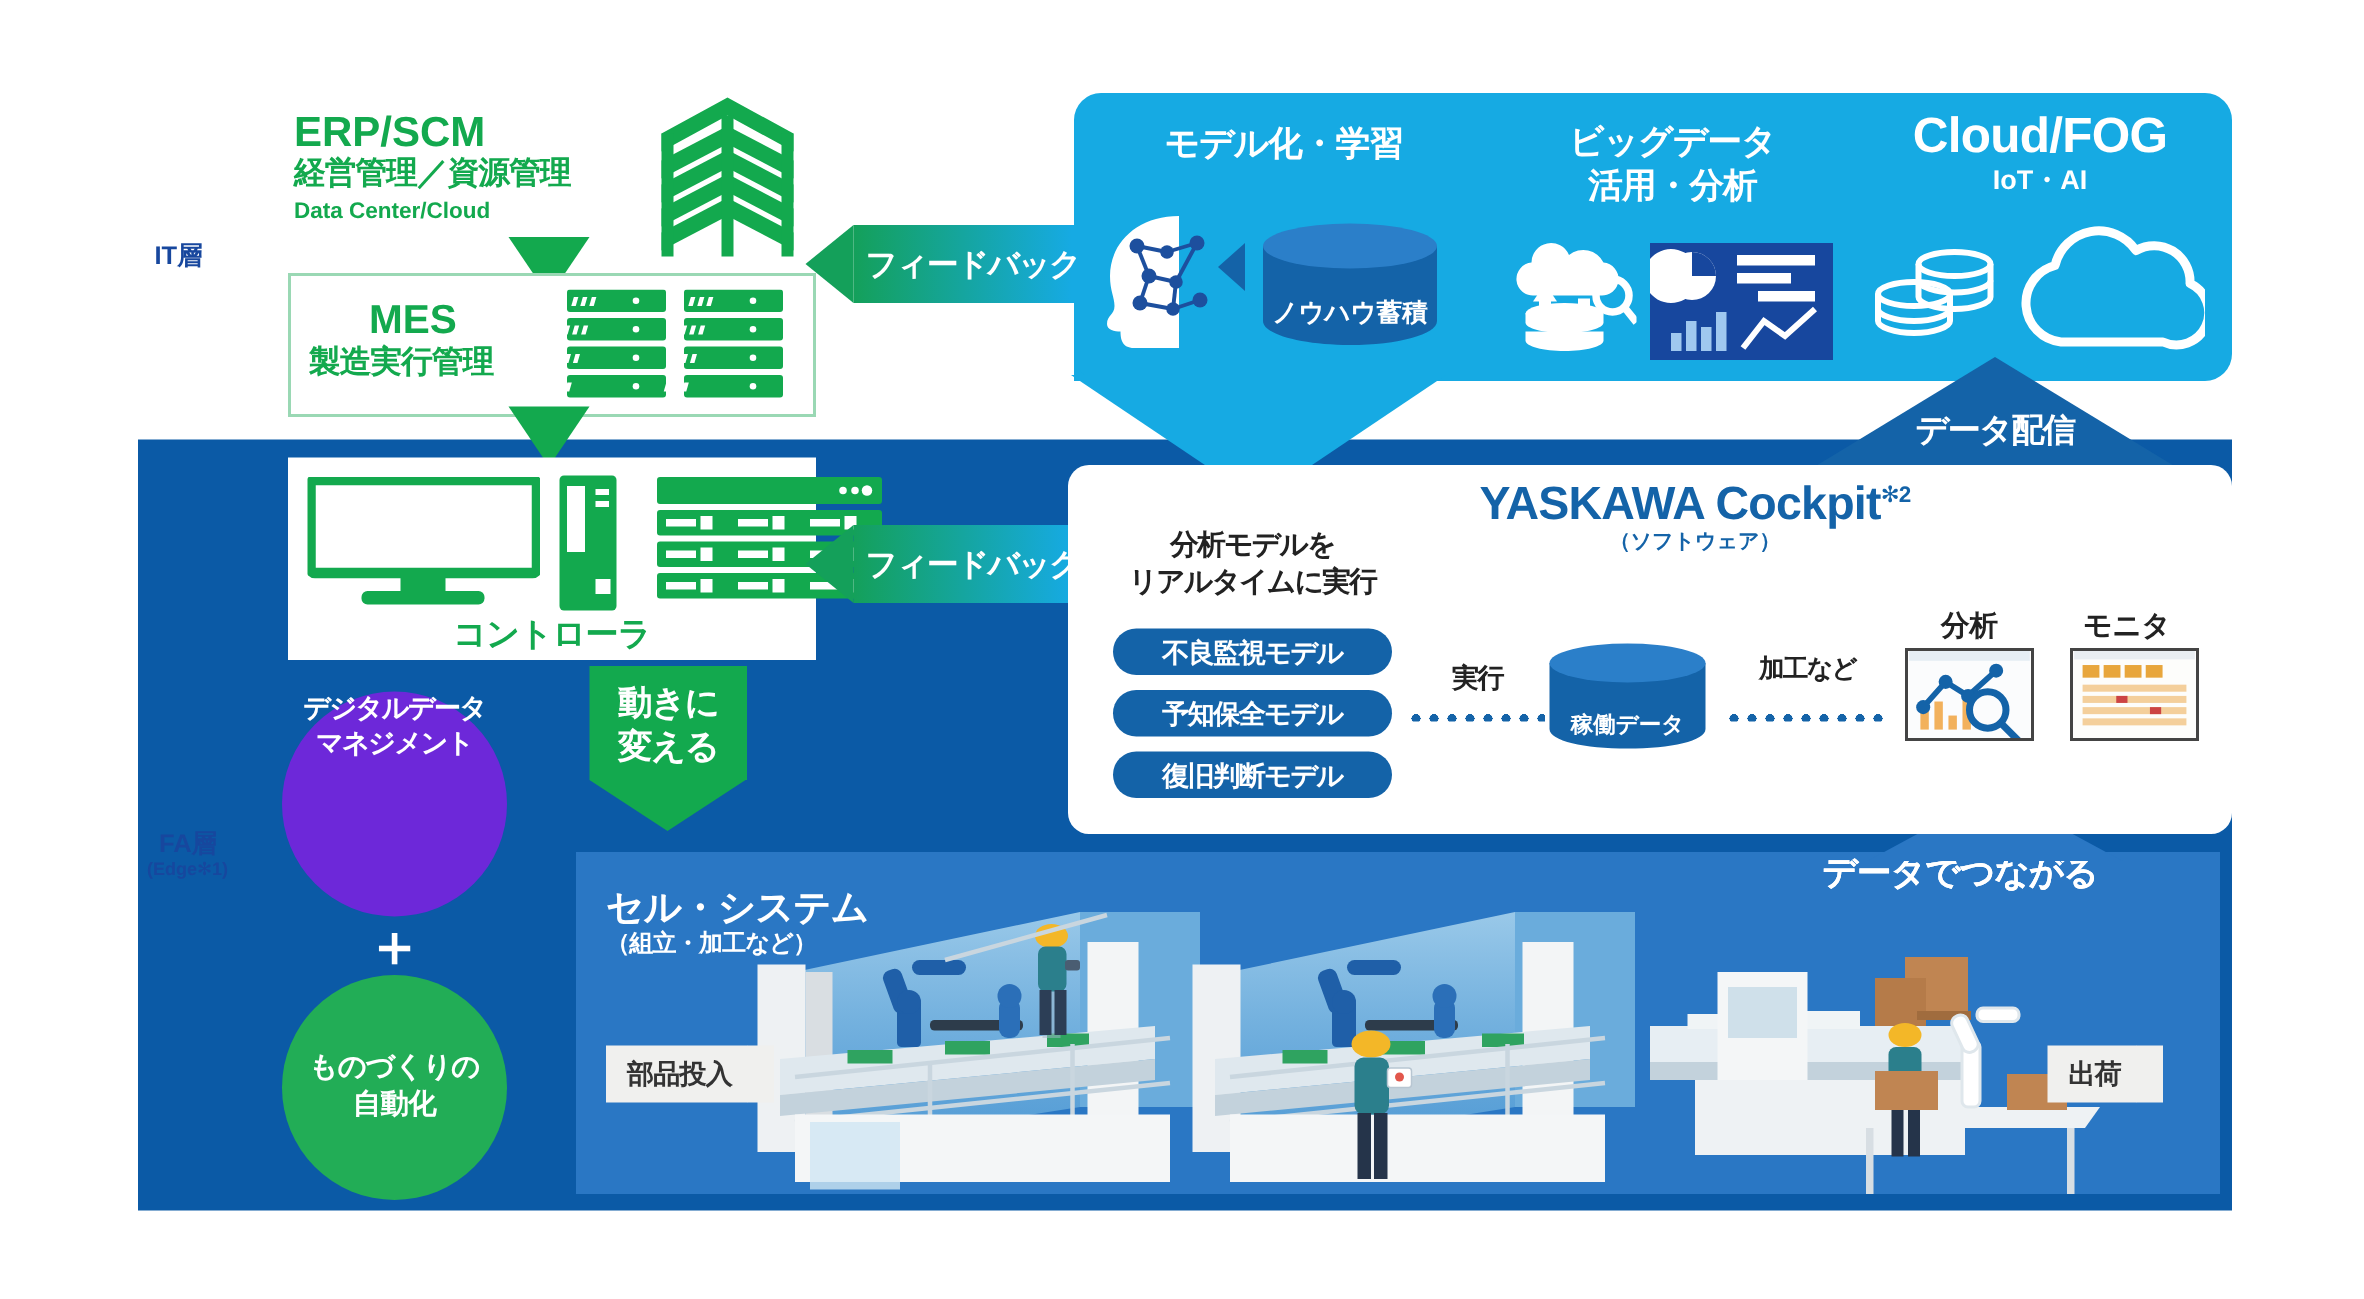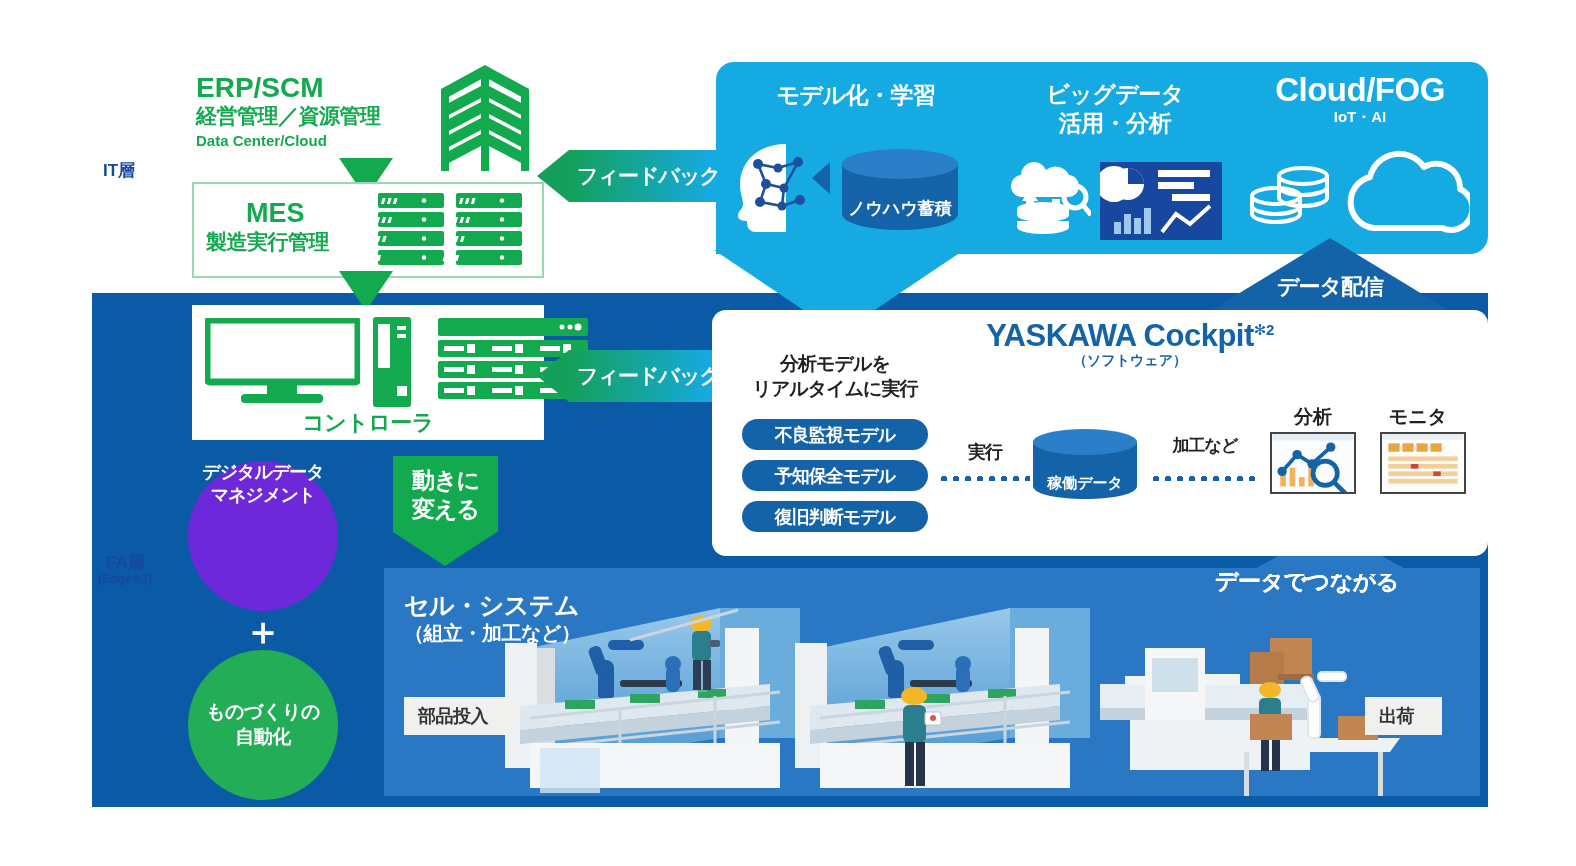--- a/index.html
+++ b/index.html
@@ -40,54 +40,54 @@
   #fa-panel { left:92px; top:293px; width:1396px; height:514px; background:#0b5aa6; }
 
   
   #controller-box { left:192px; top:305px; width:352px; height:135px; background:#ffffff; }
   #controller-monitor { left:205px; top:318px; width:155px; height:86px; }
   #controller-tower { left:372px; top:316px; width:40px; height:92px; }
   #controller-rack { left:438px; top:318px; width:150px; height:82px; }
   #controller-label { left:192px; top:408px; width:352px; text-align:center; font-size:22px; font-weight:bold; color:#13a94e; letter-spacing:-.5px;}
 
   
-  #motion-banner { left:393px; top:444px; width:126px;margin-top:12px; }
+  #motion-banner { left:393px; top:444px; width:126px; }
   #motion-banner .body { background:#13a94e; width:105px; height:76px; }
   #motion-banner .tip { width:0;height:0; border-left:52.5px solid transparent; border-right:52.5px solid transparent; border-top:34px solid #13a94e; }
   #motion-banner .txt { position:absolute; left:0; top:10px; width:105px; text-align:center; color:#fff; font-weight:bold; font-size:23px; line-height:1.25; letter-spacing:-1px;}
 
   
   #circle-dm { left:188px; top:461px; width:150px; height:150px; border-radius:50%; background:#6d28d9; display:flex; align-items:flex-start; justify-content:center;}
   #circle-dm .t { color:#fff; font-weight:bold; font-size:18px; text-align:center; line-height:1.3; letter-spacing:-1px; }
   #plus-sign { left:188px; top:612px; width:150px; text-align:center; color:#fff; font-size:38px; font-weight:bold; line-height:1;}
   #circle-auto { left:188px; top:650px; width:150px; height:150px; border-radius:50%; background:#22ad56; display:flex; align-items:center; justify-content:center;}
   #circle-auto .t { color:#fff; font-weight:bold; font-size:19px; text-align:center; line-height:1.3; letter-spacing:-.5px; }
 
   
   #cell-panel { left:384px; top:568px; width:1096px; height:228px; background:#2a77c4; }
   #cell-title { left:404px; top:590px; }
   #cell-title .c1 { font-size:25px; font-weight:bold; color:#ffffff; line-height:1.2; letter-spacing:-.5px;}
-  #cell-title .c2 { font-size:20px; font-weight:bold; color:#ffffff; line-height:1.3; letter-spacing:-.5px;}
+  #cell-title .c2 { font-size:16px; font-weight:bold; color:#ffffff; line-height:1.3; letter-spacing:-.5px;}
   #data-connect { left:1215px; top:566px; font-size:23px; font-weight:bold; color:#ffffff; letter-spacing:-.5px; text-shadow:0 0 0 #fff;}
 
   .chev-tag { position:absolute; height:38px; background:#f0f0ee; display:flex; align-items:center; }
   .chev-tag .lbl { font-size:18px; font-weight:bold; color:#333; padding:0 10px 0 14px; letter-spacing:-.5px; white-space:nowrap;}
   .chev-tag .pt { width:0;height:0;border-top:19px solid transparent;border-bottom:19px solid transparent;border-left:18px solid #f0f0ee; }
   #tag-input { left:404px; top:697px; }
   #tag-ship { left:1365px; top:697px; }
 
   
   #cloud-band { left:716px; top:62px; width:772px; height:192px; background:#16aae3; border-radius:18px; }
   #cloud-band-sq { left:716px; top:150px; width:180px; height:104px; background:#16aae3; }
   .cb-title { position:absolute; color:#ffffff; font-weight:bold; text-align:center; }
   #cb-model { left:746px; top:80px; width:220px; font-size:23px; letter-spacing:-.5px;}
   #cb-big   { left:1015px; top:80px; width:200px; font-size:23px; line-height:1.28; letter-spacing:-.5px;}
   #cb-cloud { left:1240px; top:72px; width:240px; }
   #cb-cloud .big { font-size:33px; font-weight:bold; letter-spacing:-.5px; line-height:1.1;}
-  #cb-cloud .sm { font-size:15px; font-weight:bold; letter-spacing:0px; }
+  #cb-cloud .sm { font-size:18px; font-weight:bold; letter-spacing:0px; }
 
   #icon-head { left:726px; top:140px; width:86px; height:92px; }
   #icon-tri-left { left:812px; top:162px; width:0;height:0; border-top:16px solid transparent;border-bottom:16px solid transparent;border-right:18px solid #1463a8;}
   #icon-knowhow { left:838px; top:148px; width:124px; height:82px; }
   #icon-cloudup { left:995px; top:145px; width:96px; height:92px; }
   #icon-dash { left:1100px; top:162px; width:122px; height:78px; }
   #icon-stack { left:1248px; top:162px; width:90px; height:62px; }
   #icon-bigcloud { left:1340px; top:150px; width:130px; height:86px; }
 
   

